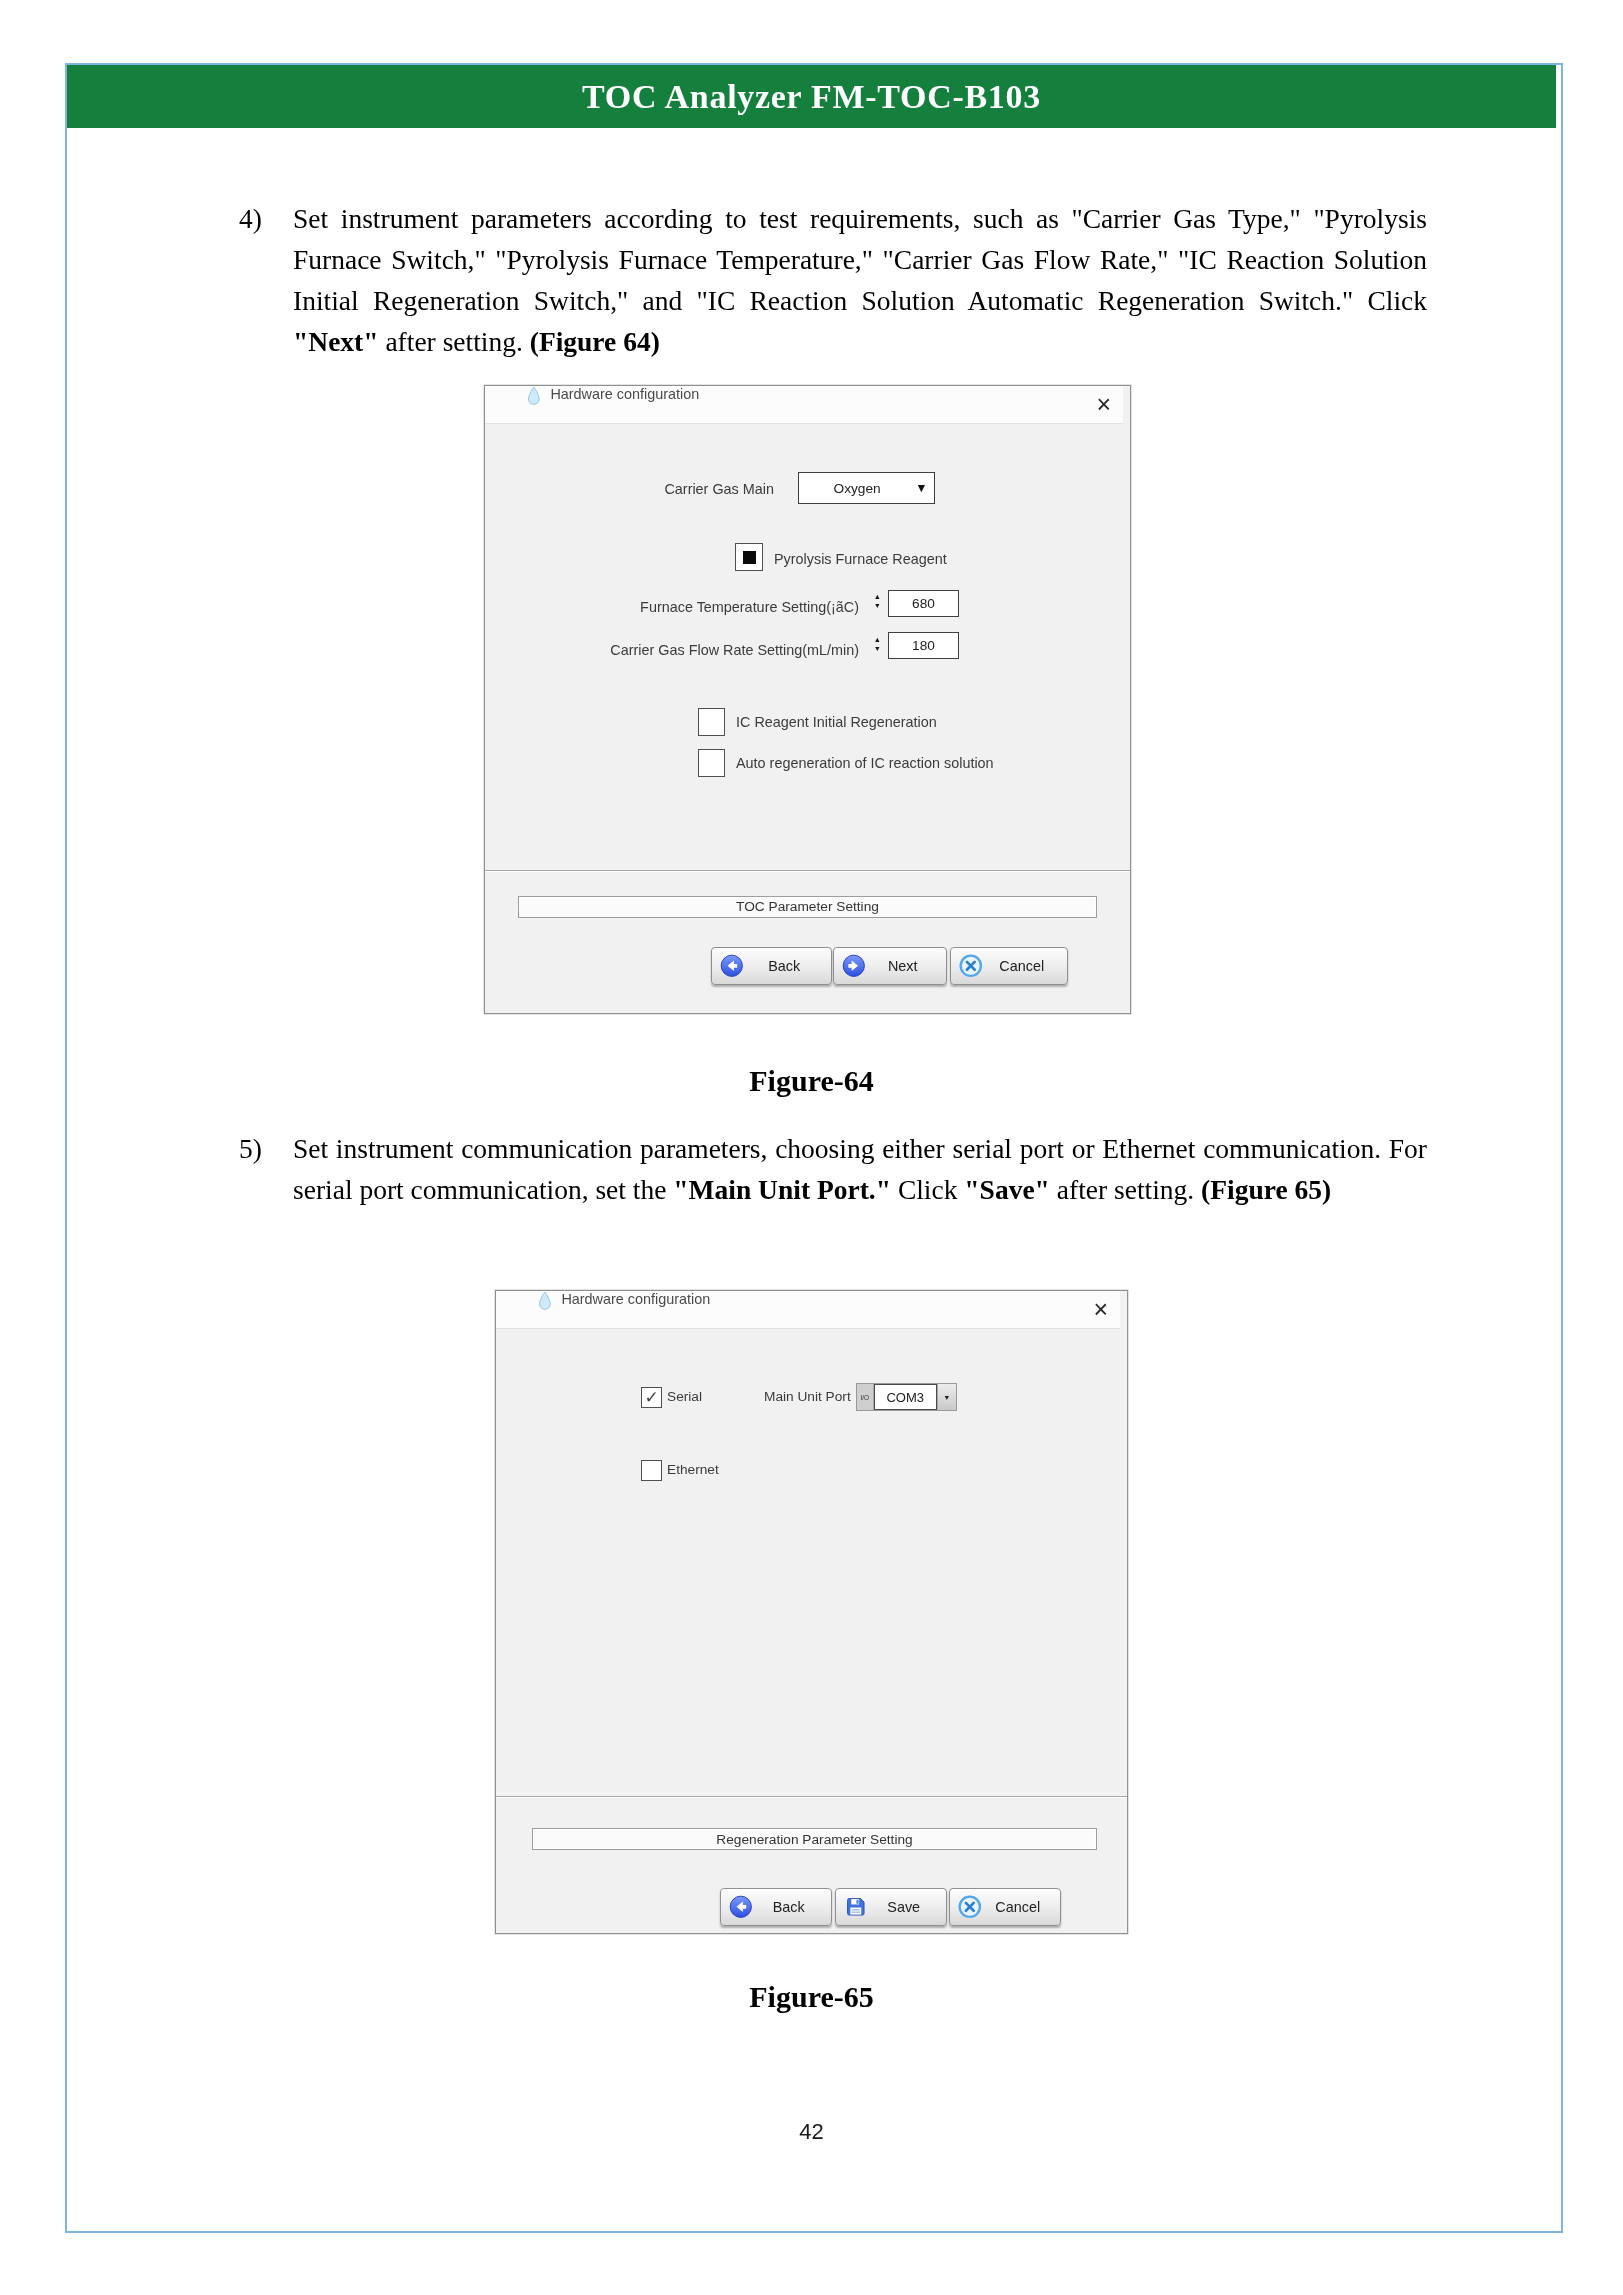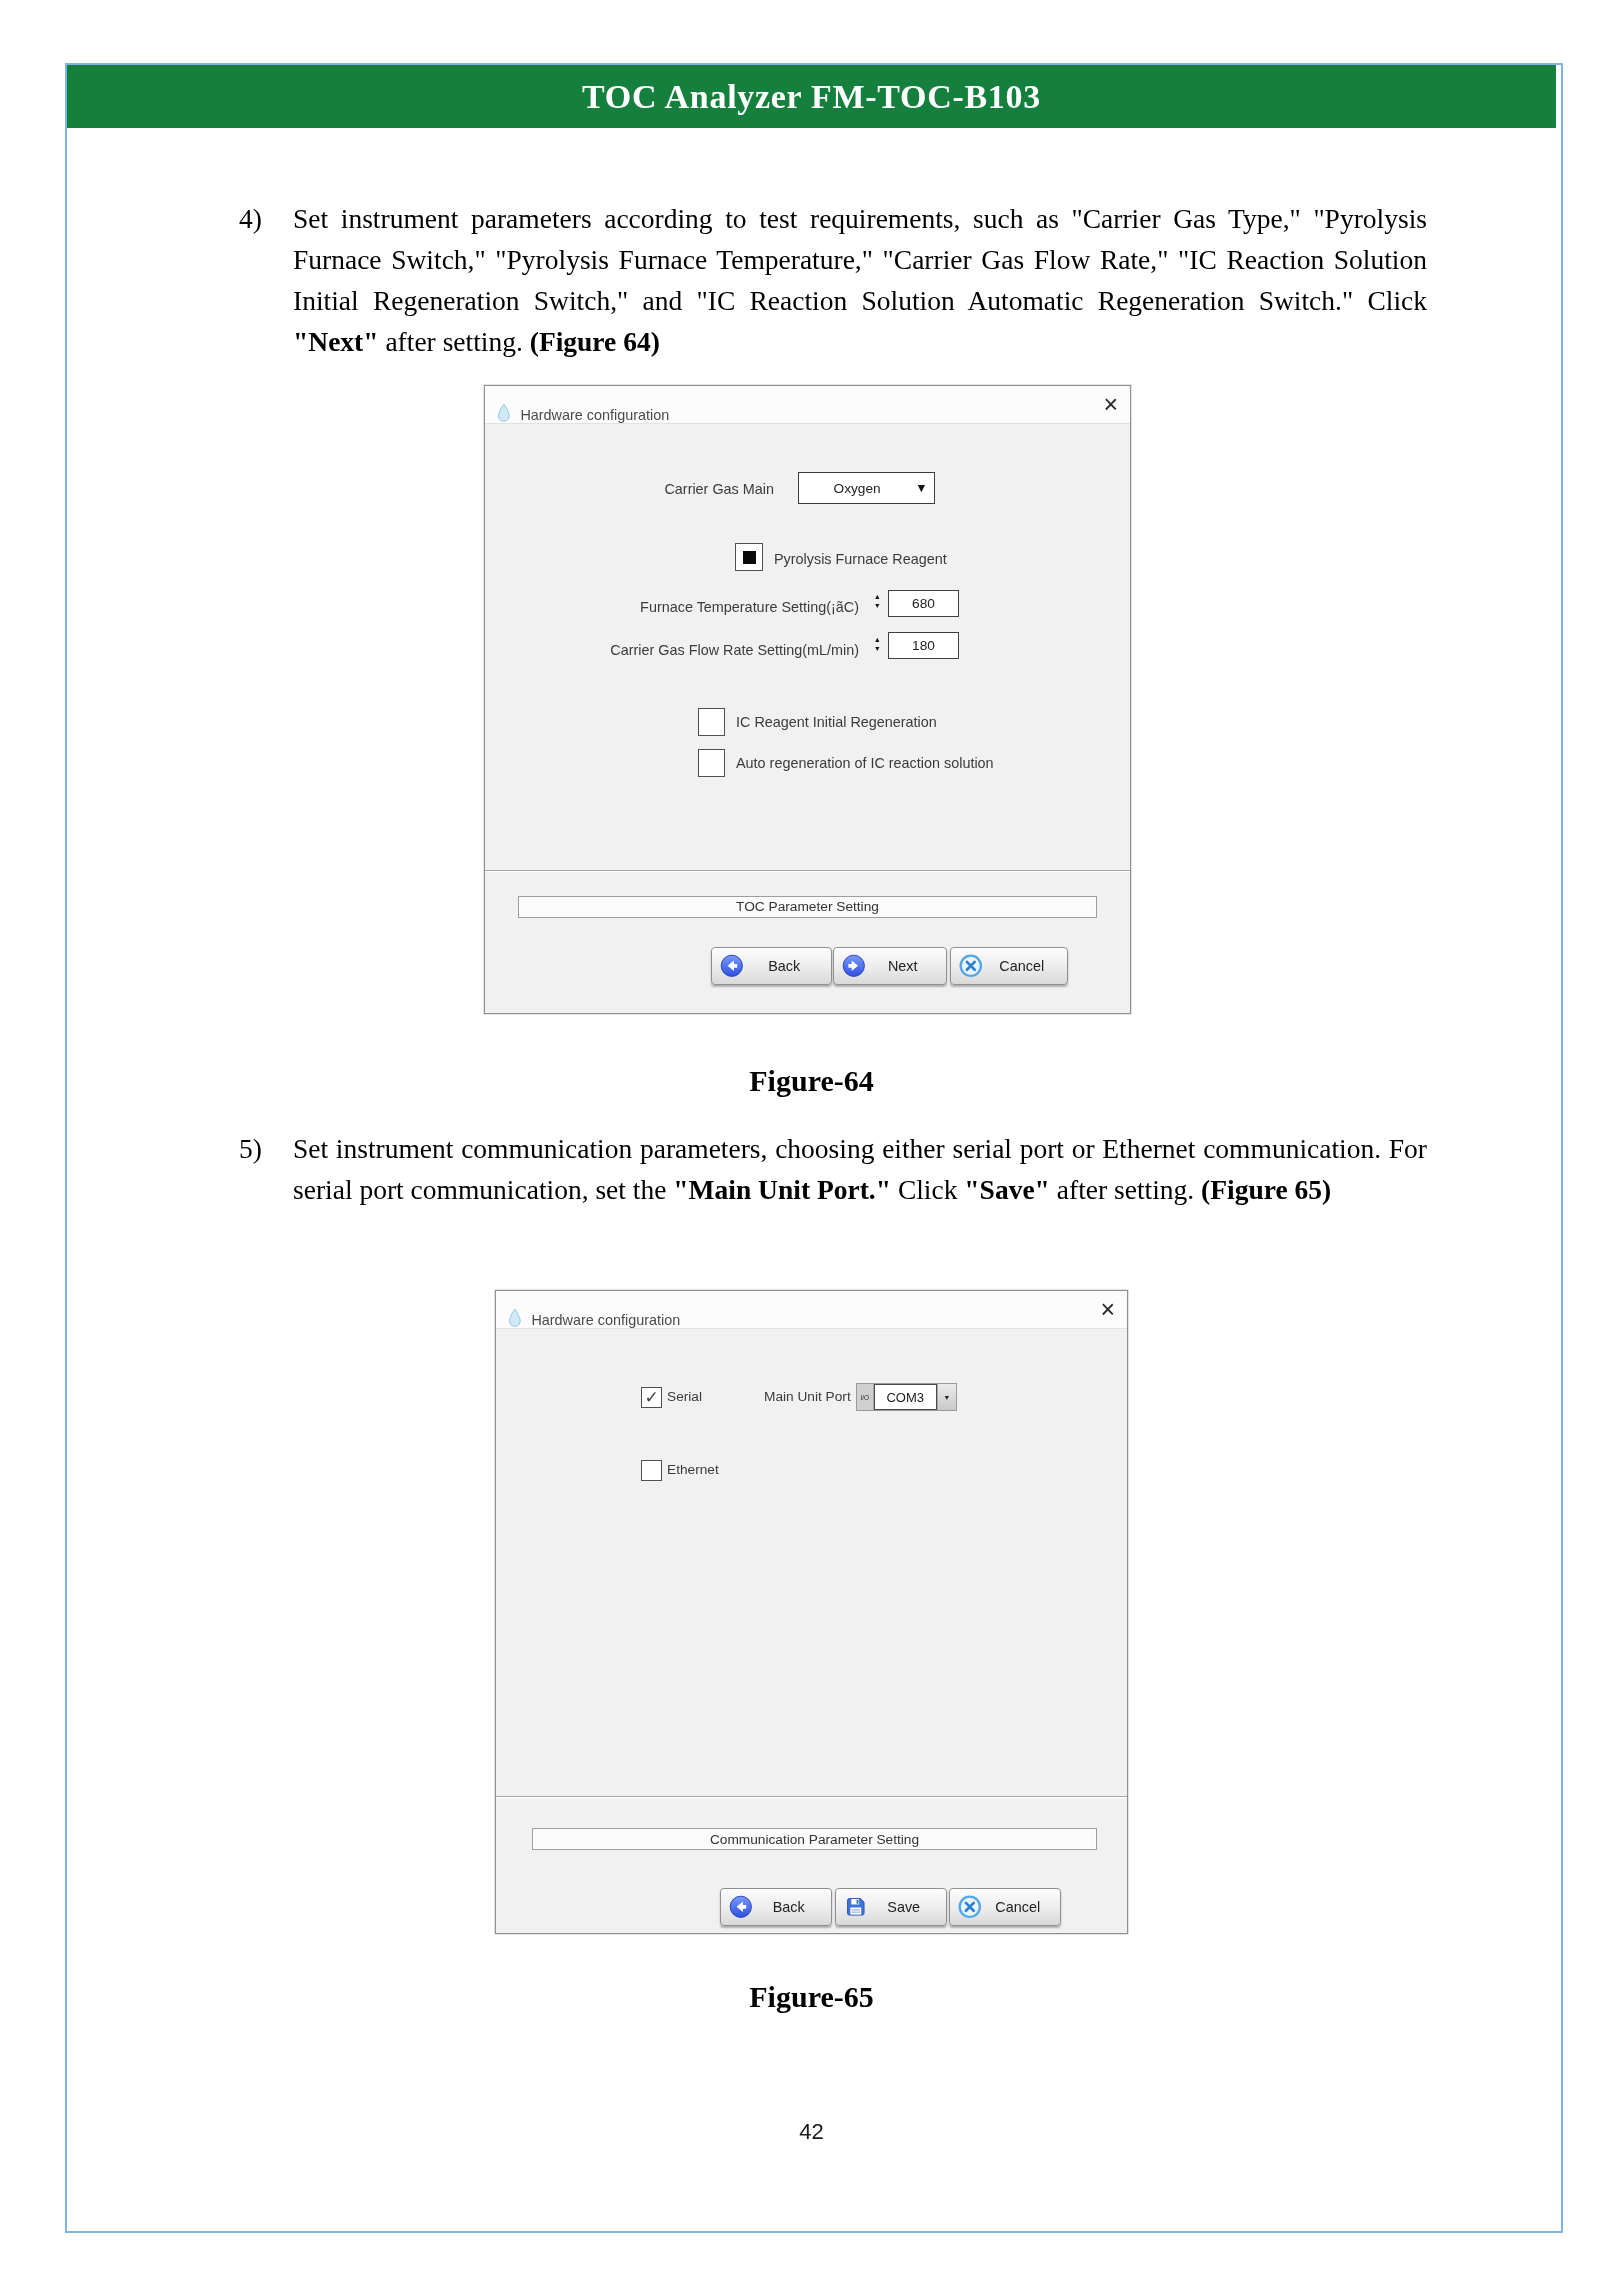--- a/index.html
+++ b/index.html
@@ -28,22 +28,22 @@
   .page-num{left:0;top:2119px;width:1623px;text-align:center;font-size:22px;
             font-family:"Liberation Sans","DejaVu Sans",sans-serif;color:#1a1a1a;}
 
   
   .dialog{background:#f1f1f1;border:1.3px solid #909090;
           font-family:"Liberation Sans","DejaVu Sans",sans-serif;color:#3b3b3b;
           box-shadow:0 0 0 0.7px #d8d8d8;}
   #dlg64{left:484px;top:385px;width:645px;height:627px;}
   #dlg65{left:495px;top:1290px;width:631px;height:642px;}
 
-  .titlebar{left:0;top:0;right:0;height:37px;background:#fcfcfc;
-            border-bottom:0.7px solid #e2e2e2;display:flex;align-items:flex-end;}
+  .titlebar{left:0;top:0;right:7px;height:37px;background:#fcfcfc;
+            border-bottom:0.7px solid #e2e2e2;display:flex;align-items:flex-start;padding-left:30px;}
   .titlebar .drop{margin-left:10.5px;}
   .titlebar .t{margin-left:9.2px;font-size:14.4px;color:#4a4a4a;}
   .titlebar .x{position:absolute;right:11.8px;top:1.3px;font-size:25px;color:#2b2b2b;
                line-height:34px;cursor:default;}
 
   .lbl{font-size:14.4px;white-space:nowrap;}
   .rlabel{text-align:right;}
 
   
   .cbx{background:#fff;border:1.3px solid #4f4f4f;display:flex;
@@ -211,21 +211,21 @@
         <span>▼</span>
       </span>
   </div>
 
   <div class="abs cbx" style="left:145px;top:169px;width:19px;height:19px;"></div>
   <span class="abs lbl" style="left:171px;top:171px;font-size:13.7px;">Ethernet</span>
 
   <div class="abs groove" style="top:505px;"></div>
 
   <div class="abs statusbar" style="left:36px;top:537px;width:563px;height:20px;">
-    <span>Communication Parameter Setting</span>
+    <span>Regeneration Parameter Setting</span>
   </div>
 
   <div class="abs btn" style="left:224px;top:597px;width:96px;">
     <svg class="bicon" width="23.6" height="23.6" viewBox="0 0 20 20">
       <defs>
           <linearGradient id="g65b" x1="0" y1="0" x2="0" y2="1">
         <stop offset="0" stop-color="#7b9bfb"></stop>
             <stop offset="1" stop-color="#2c4fe0"></stop>
           </linearGradient>
         </defs>

